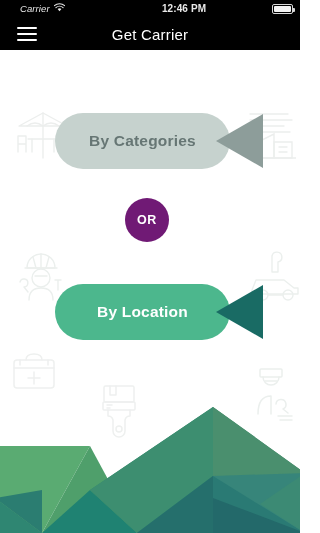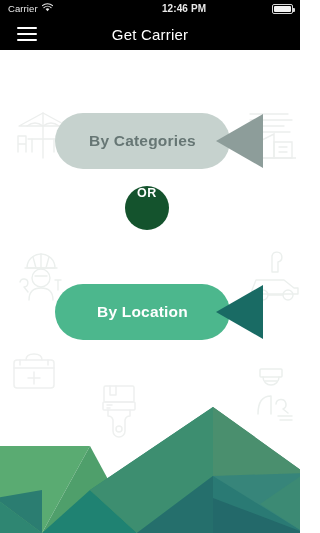--- a/index.html
+++ b/index.html
@@ -10,21 +10,21 @@
     position:relative;
   }
 
   
   .statusbar{
     position:absolute; top:0; left:0; width:300px; height:17px;
     background:#000; color:#e8e8e8;
     display:flex; align-items:center;
     font-size:9.5px; letter-spacing:.1px;
   }
-  .sb-left{ position:absolute; left:8px; display:flex; align-items:center; gap:4px; }
+  .sb-left{ position:absolute; left:20px; display:flex; align-items:center; gap:4px;font-style:italic; }
   .sb-center{ position:absolute; left:0; width:300px; text-align:center; font-weight:bold; font-size:10px;margin-left:34px; }
   .sb-right{ position:absolute; right:7px; display:flex; align-items:center; }
   .wifi{ display:block; }
   .battery{
     width:21px; height:10px; border:1px solid #d8d8d8; border-radius:2px;
     position:relative; background:#000;
   }
   .battery::before{
     content:""; position:absolute; left:1px; top:1px; bottom:1px; right:1px;
     background:#f2f2f2; border-radius:1px;
@@ -76,23 +76,23 @@
   #row-categories{ top:63px; }
   #row-categories .pill{ background:#c6d2ce; }
   #row-categories .pill span{ color:#667674; }
 
   #row-location{ top:207px;margin-top:27px; }
   #row-location .pill{ background:#4cb78d; }
   #row-location .pill span{ color:#ffffff; }
 
   
   .or-badge{
-    position:absolute; left:125px; top:136px; width:44px; height:44px;
-    border-radius:50%; background:#14532d;
-    display:flex; justify-content:center;
+    position:absolute; left:125px; top:148px; width:44px; height:44px;
+    border-radius:50%; background:#701a75;
+    display:flex; align-items:center; justify-content:center;
   }
   .or-badge span{ color:#fff; font-size:12.5px; font-weight:bold; letter-spacing:.6px; }
 
   
   .mountains{ position:absolute; left:0; bottom:0; width:300px; height:135px; }
   .mountains svg{ display:block; width:300px; height:135px; }
 </style>
 </head>
 <body>
 

